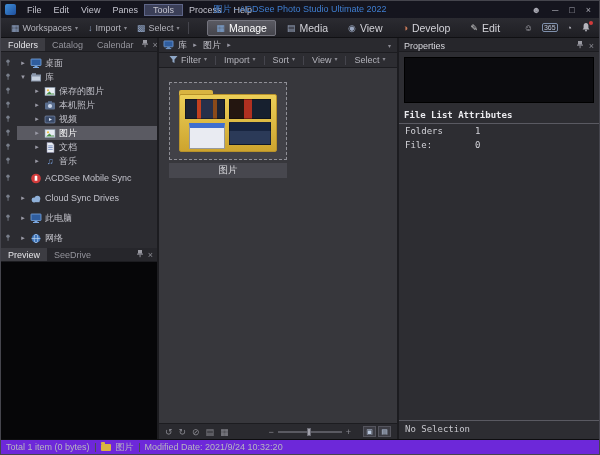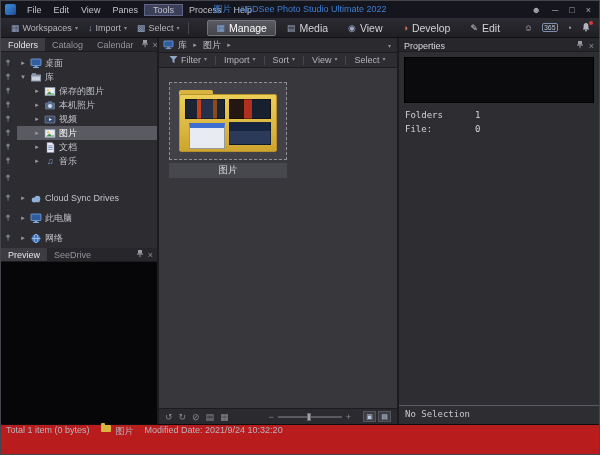--- a/index.html
+++ b/index.html
@@ -94,21 +94,21 @@
   .ph-icons { margin-left:auto; display:flex; align-items:center; gap:5px; color:#8a8a92; }
   .prop-preview { margin:5px; height:46px; background:#0b0b0e; border:1px solid #000; flex:0 0 auto; }
   .mono { font-family:"DejaVu Sans Mono", monospace; }
   .prop-section { font-weight:bold; color:#eaeaee; border-bottom:1px solid #5a5a62; padding:2px 5px 3px 5px; flex:0 0 auto; }
   .prop-row { display:flex; padding:2px 6px; color:#d4d4da; flex:0 0 auto; }
   .prop-name { width:70px; flex:0 0 auto; }
   .prop-spacer { flex:1; }
   .prop-footer { border-top:1px solid #5a5a62; padding:3px 6px 5px 6px; color:#c8c8ce; flex:0 0 auto; }
 
   
-  .statusbar { height:30px; background:#b91c1c; border-top:1px solid #0e0e10; display:flex; padding:0 5px; gap:5px; flex:0 0 auto; color:#b6b6c0; }
+  .statusbar { height:15px; background:#6d28d9; border-top:1px solid #0e0e10; display:flex; align-items:center; padding:0 5px; gap:5px; flex:0 0 auto; color:#b6b6c0; }
   .sb-sep { width:1px; height:9px; background:#4a4a52; }
   .sb-folder { position:relative; width:10px; height:7px; background:#d9b440; border-radius:1px; }
   .sb-folder::before { content:""; position:absolute; top:-2px; left:0; width:4px; height:2px; background:#d9b440; border-radius:1px 1px 0 0; }
 </style>
 </head>
 <body>
 
 <div class="app">
 
   <div class="menubar">
@@ -343,20 +343,29 @@
             </div>
           </div>
 
           <div class="tree-row row-lg">
             <span class="tack">
                 <svg width="6" height="8" viewBox="0 0 6 8">
                   <circle cx="3" cy="2.3" r="1.7" fill="#787e8a"></circle>
                   <rect x="2.6" y="3.8" width="0.9" height="3" fill="#787e8a"></rect>
                 </svg>
               </span>
+            <div class="row-body">
+              <span class="arrow"></span>
+              <svg class="ticon" viewBox="0 0 12 11">
+                  <circle cx="6" cy="5.5" r="4.8" fill="#d23b3b"></circle>
+                  <rect x="4.7" y="2.8" width="2.6" height="5.2" rx="0.6" fill="#fff"></rect>
+                  <rect x="5.5" y="7" width="1" height="0.6" fill="#d23b3b"></rect>
+                </svg>
+              <span class="tlabel">ACDSee Mobile Sync</span>
+            </div>
           </div>
 
           <div class="tree-row row-lg">
             <span class="tack">
                 <svg width="6" height="8" viewBox="0 0 6 8">
                   <circle cx="3" cy="2.3" r="1.7" fill="#787e8a"></circle>
                   <rect x="2.6" y="3.8" width="0.9" height="3" fill="#787e8a"></rect>
                 </svg>
               </span>
             <div class="row-body">
@@ -519,20 +528,21 @@
         <span class="ph-icons">
           <span><svg width="8" height="9" viewBox="0 0 8 9">
                 <rect x="2" y="1" width="4" height="3.6" fill="#9a9aa2"></rect>
                 <rect x="1" y="4.6" width="6" height="1" fill="#9a9aa2"></rect>
                 <rect x="3.6" y="5.6" width="0.9" height="2.6" fill="#9a9aa2"></rect>
               </svg></span>
           <span>×</span>
         </span>
       </div>
       <div class="prop-preview"></div>
+      <div class="prop-section mono">File List Attributes</div>
       <div class="prop-row mono">
         <span class="prop-name">Folders</span>
         <span class="prop-val">1</span>
       </div>
       <div class="prop-row mono">
         <span class="prop-name">File:</span>
         <span class="prop-val">0</span>
       </div>
       <div class="prop-spacer"></div>
       <div class="prop-footer mono">No Selection</div>

